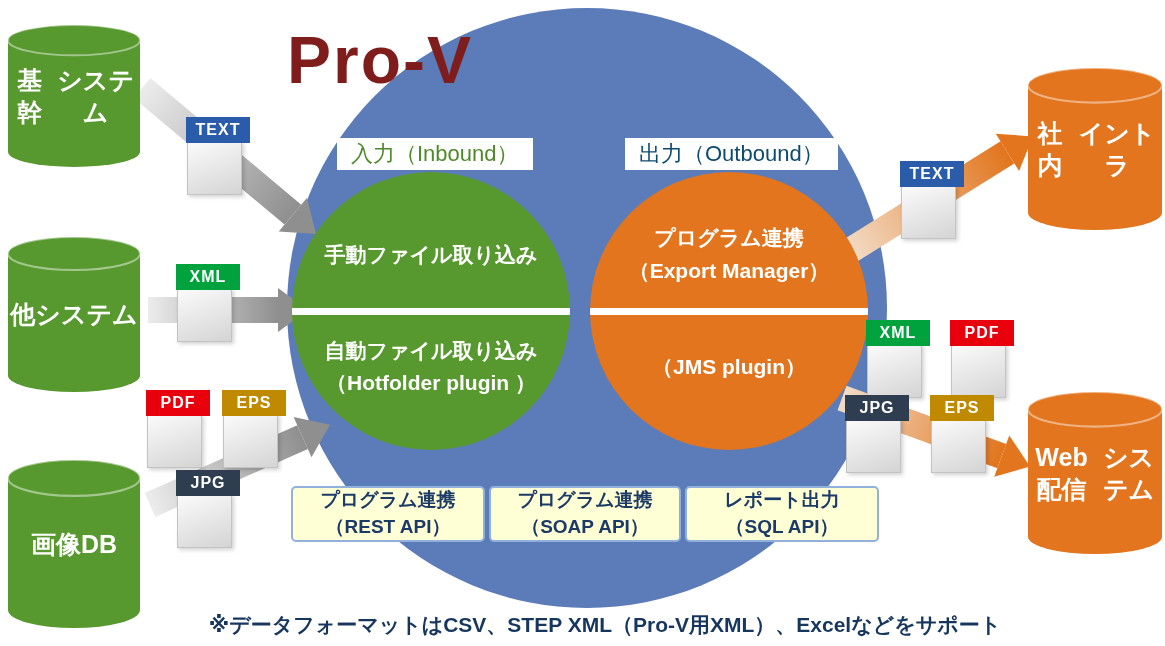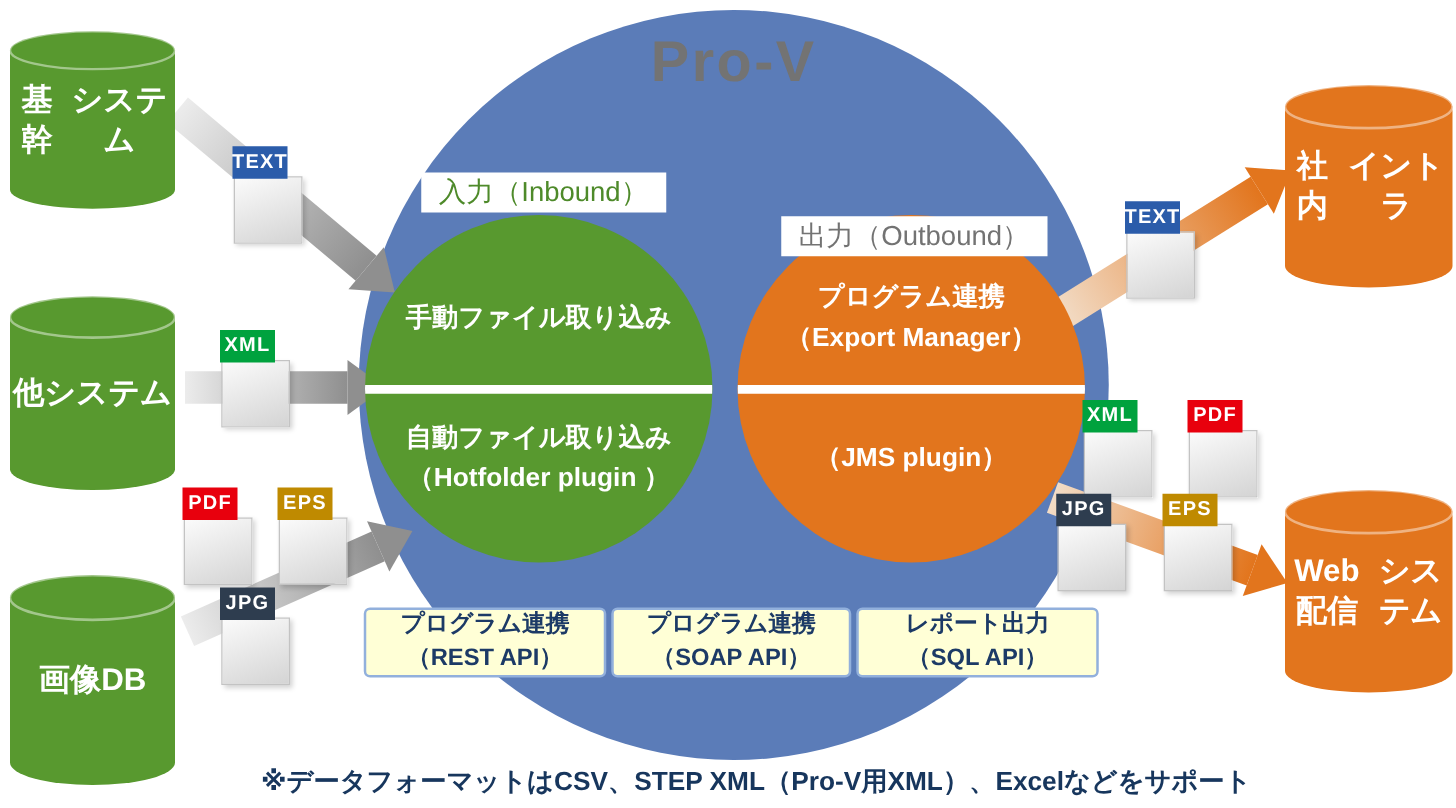--- a/index.html
+++ b/index.html
@@ -3,28 +3,28 @@
 <meta charset="utf-8">
 <style>
   * { margin:0; padding:0; box-sizing:border-box; }
   html,body { background:#fff; }
   body { font-family:"Liberation Sans","DejaVu Sans",sans-serif; }
   .canvas { position:relative; width:1165px; height:646px; background:#fff; overflow:hidden; }
 
   
   .blue-circle { position:absolute; left:287px; top:8px; width:600px; height:600px;
                  border-radius:50%; background:#5b7cb8; z-index:1; }
-  .pro-v { position:absolute; left:287px; top:22px; width:600px; text-align:center;
-           color:#737373; font-size:46px; font-weight:bold; letter-spacing:2px; z-index:4; }
+  .pro-v { position:absolute; left:287px; top:22px; width:600px; 
+           color:#7f1d1d; font-size:66px; font-weight:bold; letter-spacing:2px; z-index:4; }
 
   
   .io-header { position:absolute; z-index:5; background:#fff; font-weight:normal;
                font-size:22px; padding:3px 14px; line-height:1.2; }
   .io-header.in  { left:337px; top:138px; color:#4e8a2a; }
-  .io-header.out { left:625px; top:138px; color:#737373;margin-top:35px; }
+  .io-header.out { left:625px; top:138px; color:#0c4a6e; }
 
   
   .inner-circle { position:absolute; width:278px; height:278px; border-radius:50%;
                   z-index:3; display:flex; flex-direction:column; color:#fff;
                   font-weight:bold; text-align:center; overflow:hidden; }
   .green-circle  { left:292px; top:172px; background:#58992f; }
   .orange-circle { left:590px; top:172px; background:#e2751d; }
   .inner-circle .half { flex:1; display:flex; flex-direction:column; justify-content:center;
                         gap:4px; font-size:21px; line-height:1.35; }
   .inner-circle .half.top { padding-top:30px; }
@@ -50,21 +50,21 @@
   .arrow.gray .shaft   { background:linear-gradient(90deg,#ececec,#8f8f8f); }
   .arrow.gray .head    { border-left:30px solid #8f8f8f; }
   .arrow.orange .shaft { background:linear-gradient(90deg,#f2dcc6,#e2751d); }
   .arrow.orange .head  { border-left:30px solid #e2751d; }
 
   
   .fmt { position:absolute; z-index:6; width:64px; height:80px; }
   .fmt .doc { position:absolute; left:1px; top:24px; width:55px; height:54px;
               background:linear-gradient(160deg,#fbfbfb,#d4d4d4);
               border:1px solid #c3c3c3; box-shadow:2px 2px 4px rgba(0,0,0,.18); }
-  .fmt .badge { position:relative; width:44px; height:26px; display:flex;
+  .fmt .badge { position:relative; width:64px; height:26px; display:flex;
                 align-items:center; justify-content:center; color:#fff;
                 font-weight:bold; font-size:16px; letter-spacing:1px; }
   .badge-text { background:#2b5caa; }
   .badge-xml  { background:#00a23e; }
   .badge-pdf  { background:#e8000d; }
   .badge-eps  { background:#bf8a00; }
   .badge-jpg  { background:#2e3d4f; }
 
   
   .api-box { position:absolute; top:486px; height:56px; z-index:5;

